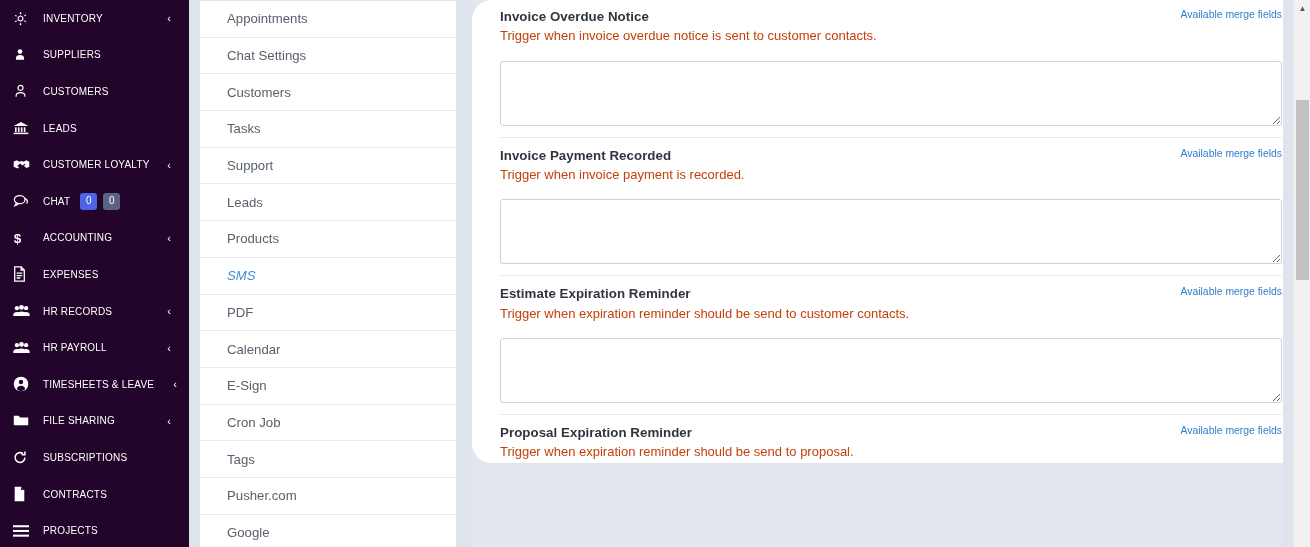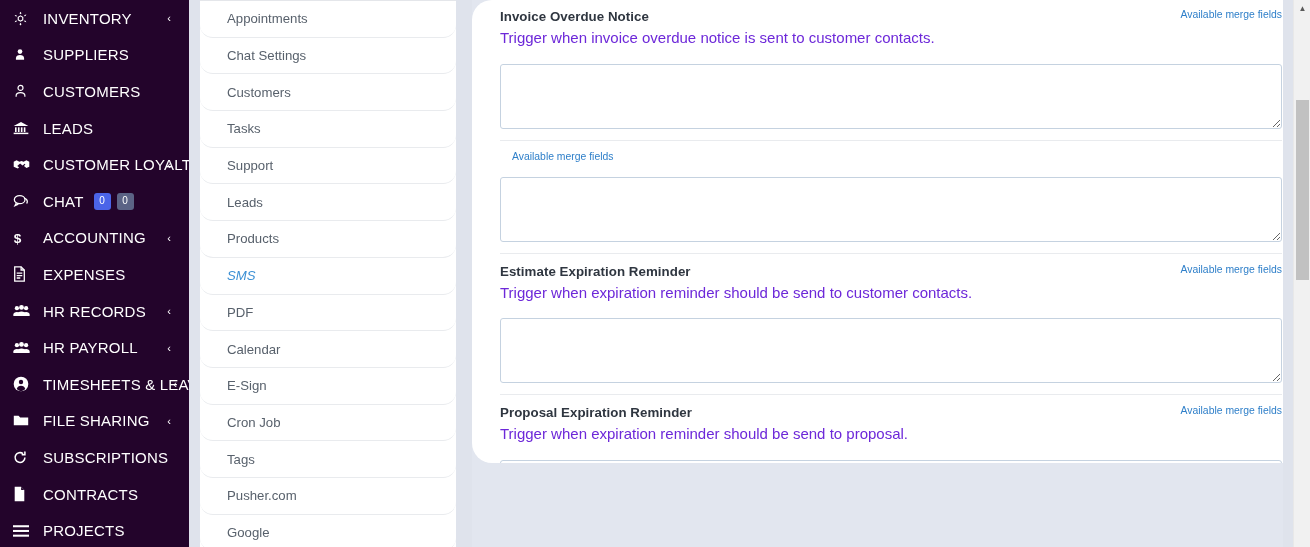--- a/index.html
+++ b/index.html
@@ -44,21 +44,21 @@
     min-width: 28px;
     display: flex;
     align-items: center;
     justify-content: flex-start;
     color: #ffffff;
     font-size: 14px;
     line-height: 1;
   }
   .nav-icon svg { display: block; }
   .nav-label {
-    font-size: 15px;
+    font-size: 10px;
     letter-spacing: 0.2px;
     color: #ffffff;
     font-weight: 400;
     margin-left: 2px;
   }
   .nav-caret {
     position: absolute;
     right: 18px;
     top: 50%;
     transform: translateY(-50%);
@@ -104,21 +104,20 @@
     height: 36.7px;
     display: flex;
     align-items: center;
     padding-left: 27px;
     font-size: 13.2px;
     color: #58616c;
     border-bottom: 1px solid #e9ebee;
     cursor: pointer;
     background: #ffffff;
     white-space: nowrap;
-    border-radius: 13px;
   }
   .list-item.active { color: #3a8fd4; font-style: italic; }
 
   .gap-col2 {
     width: 16px;
     min-width: 16px;
     background: #dfe3ec;
   }
 
   
@@ -148,22 +147,22 @@
   }
   .trigger-titles { flex: 1; }
   .trigger-title {
     font-size: 13.3px;
     font-weight: 600;
     color: #2f3640;
     line-height: 1.45;
     letter-spacing: 0.05px;
   }
   .trigger-desc {
-    font-size: 15px;
-    color: #6d28d9;
+    font-size: 13px;
+    color: #c2410c;
     line-height: 1.42;
     margin-top: 1px;
   }
   .merge-link {
     font-size: 10.4px;
     color: #2e7fc9;
     text-decoration: none;
     white-space: nowrap;
     margin-top: 2px;
     margin-left: 12px;
@@ -467,20 +466,24 @@
             <div class="trigger-title">Invoice Overdue Notice</div>
             <div class="trigger-desc">Trigger when invoice overdue notice is sent to customer contacts.</div>
           </div>
           <a class="merge-link">Available merge fields</a>
         </div>
         <textarea class="trigger-textarea" placeholder="" style=""></textarea>
       </section>
 
       <section class="trigger-block">
         <div class="trigger-head">
+          <div class="trigger-titles">
+            <div class="trigger-title">Invoice Payment Recorded</div>
+            <div class="trigger-desc">Trigger when invoice payment is recorded.</div>
+          </div>
           <a class="merge-link">Available merge fields</a>
         </div>
         <textarea class="trigger-textarea" placeholder="" style=""></textarea>
       </section>
 
       <section class="trigger-block">
         <div class="trigger-head">
           <div class="trigger-titles">
             <div class="trigger-title">Estimate Expiration Reminder</div>
             <div class="trigger-desc">Trigger when expiration reminder should be send to customer contacts.</div>

